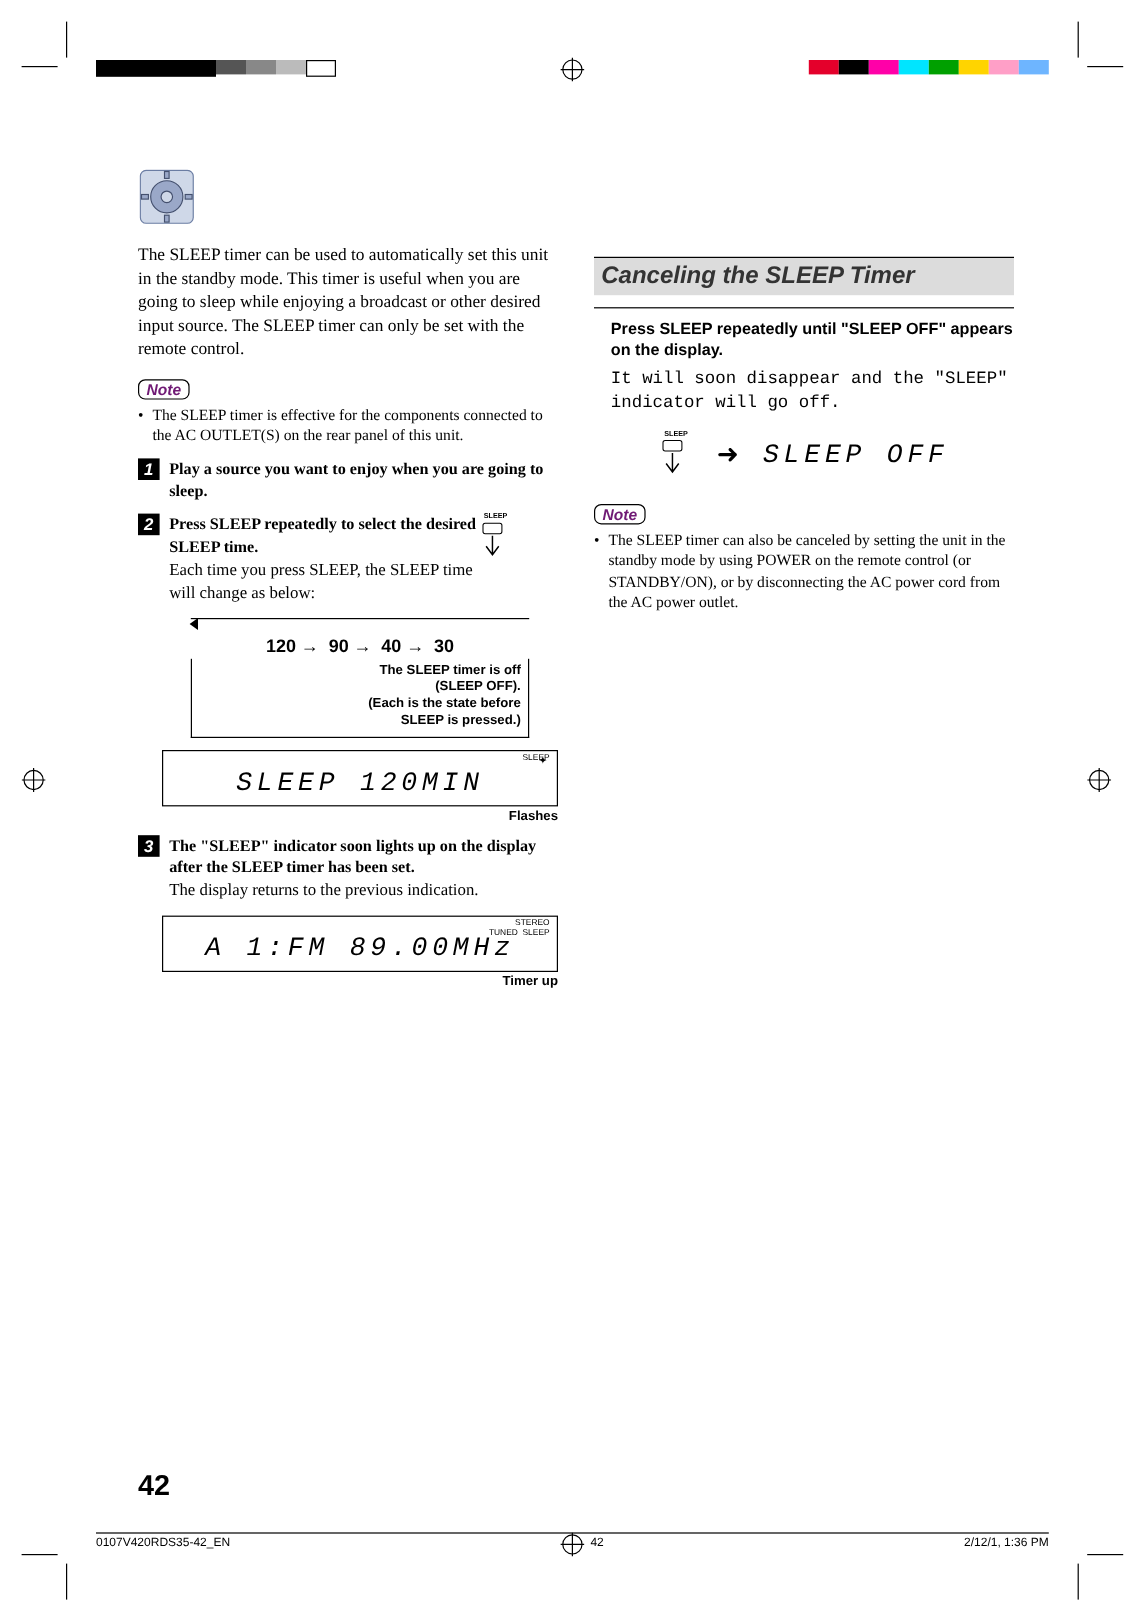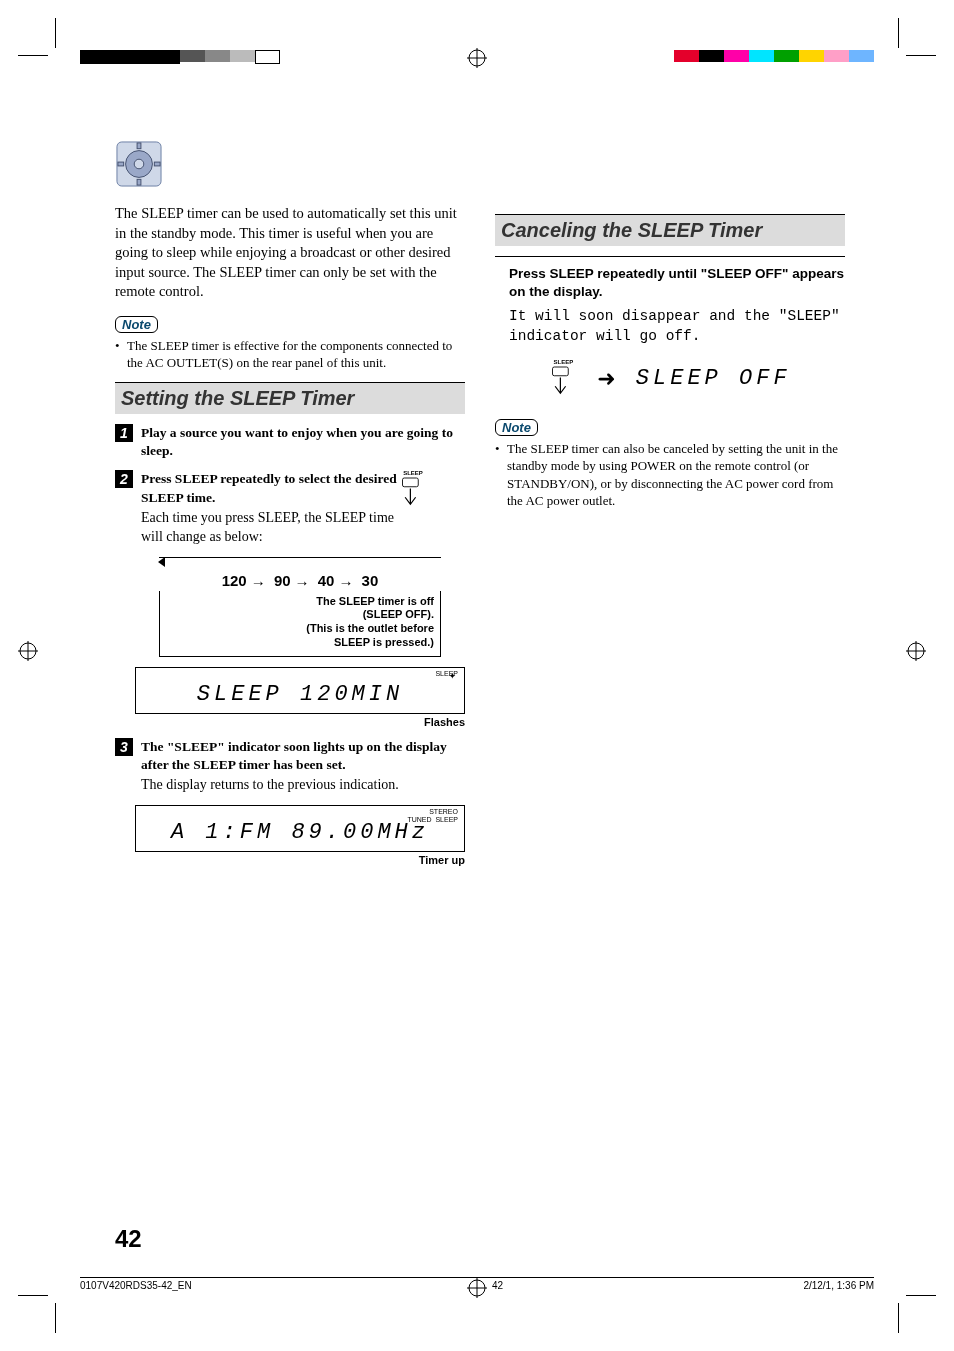--- a/index.html
+++ b/index.html
@@ -69,21 +69,21 @@
     font-family: Arial, Helvetica, sans-serif;
     font-weight:bold; font-size:26px; padding:4px 0;
   }
   .columns { display:flex; gap:30px; }
   .col { flex:1; min-width:0; }
   p { margin:0 0 6px 0; font-size:14.5px; line-height:1.35; }
   .intro { margin-bottom:8px; }
   .note-label {
     display:inline-block; border:1px solid #000; padding:0 6px;
     font-style:italic; font-weight:bold; font-family:Arial,Helvetica,sans-serif;
-    font-size:13px; color:#0c4a6e; margin:6px 0 4px 0;
+    font-size:13px; color:#701a75; margin:6px 0 4px 0;
     border-radius:6px;
   }
   .note-body { font-size:13px; line-height:1.35; margin:0 0 10px 0;}
   .bullet-row{display:flex;gap:4px;}
   .bullet-row .dot{flex:0 0 8px;}
   .section-head {
     background:#dcdcdc; font-family:Arial,Helvetica,sans-serif;
     font-style:italic; font-weight:bold; font-size:20px;
     padding:4px 6px; margin:10px 0 10px 0; color:#333;
     border-top:1px solid #000;
@@ -218,21 +218,20 @@
 
       <div class="col">
         <p class="intro">The SLEEP timer can be used to automatically set this unit in the standby mode. This timer is useful when you are going to sleep while enjoying a broadcast or other desired input source. The SLEEP timer can only be set with the remote control.</p>
 
         <div class="note-label">Note</div>
         <div class="note-body bullet-row">
           <span class="dot">•</span>
           <span>The SLEEP timer is effective for the components connected to the AC OUTLET(S) on the rear panel of this unit.</span>
         </div>
 
-        <div class="section-head">Setting the SLEEP Timer</div>
 
         <div class="step">
           <div class="step-num">1</div>
           <div class="step-body">
             <div class="lead">Play a source you want to enjoy when you are going to sleep.</div>
           </div>
         </div>
 
         <div class="step" style="position:relative;">
           <div class="step-num">2</div>
@@ -254,21 +253,21 @@
           </div>
         <div class="cycle-row" style="margin-left:44px;margin-right:24px;">
           <span>120</span><span class="arrow">→</span>
           <span>90</span><span class="arrow">→</span>
           <span>40</span><span class="arrow">→</span>
           <span>30</span>
         </div>
         <div class="cycle-box">
           <div class="cycle-note">The SLEEP timer is off</div>
           <div class="cycle-note">(SLEEP OFF).</div>
-          <div class="cycle-note">(This is the outlet before</div>
+          <div class="cycle-note">(Each is the state before</div>
           <div class="cycle-note">SLEEP is pressed.)</div>
         </div>
 
         <div class="lcd">
           <div class="flash-rays">✦</div>
           <div class="badge-area"><span class="sleep-flash">SLEEP</span></div>
           <span>SLEEP   120MIN</span>
         </div>
         <div class="caption-right">Flashes</div>
 

